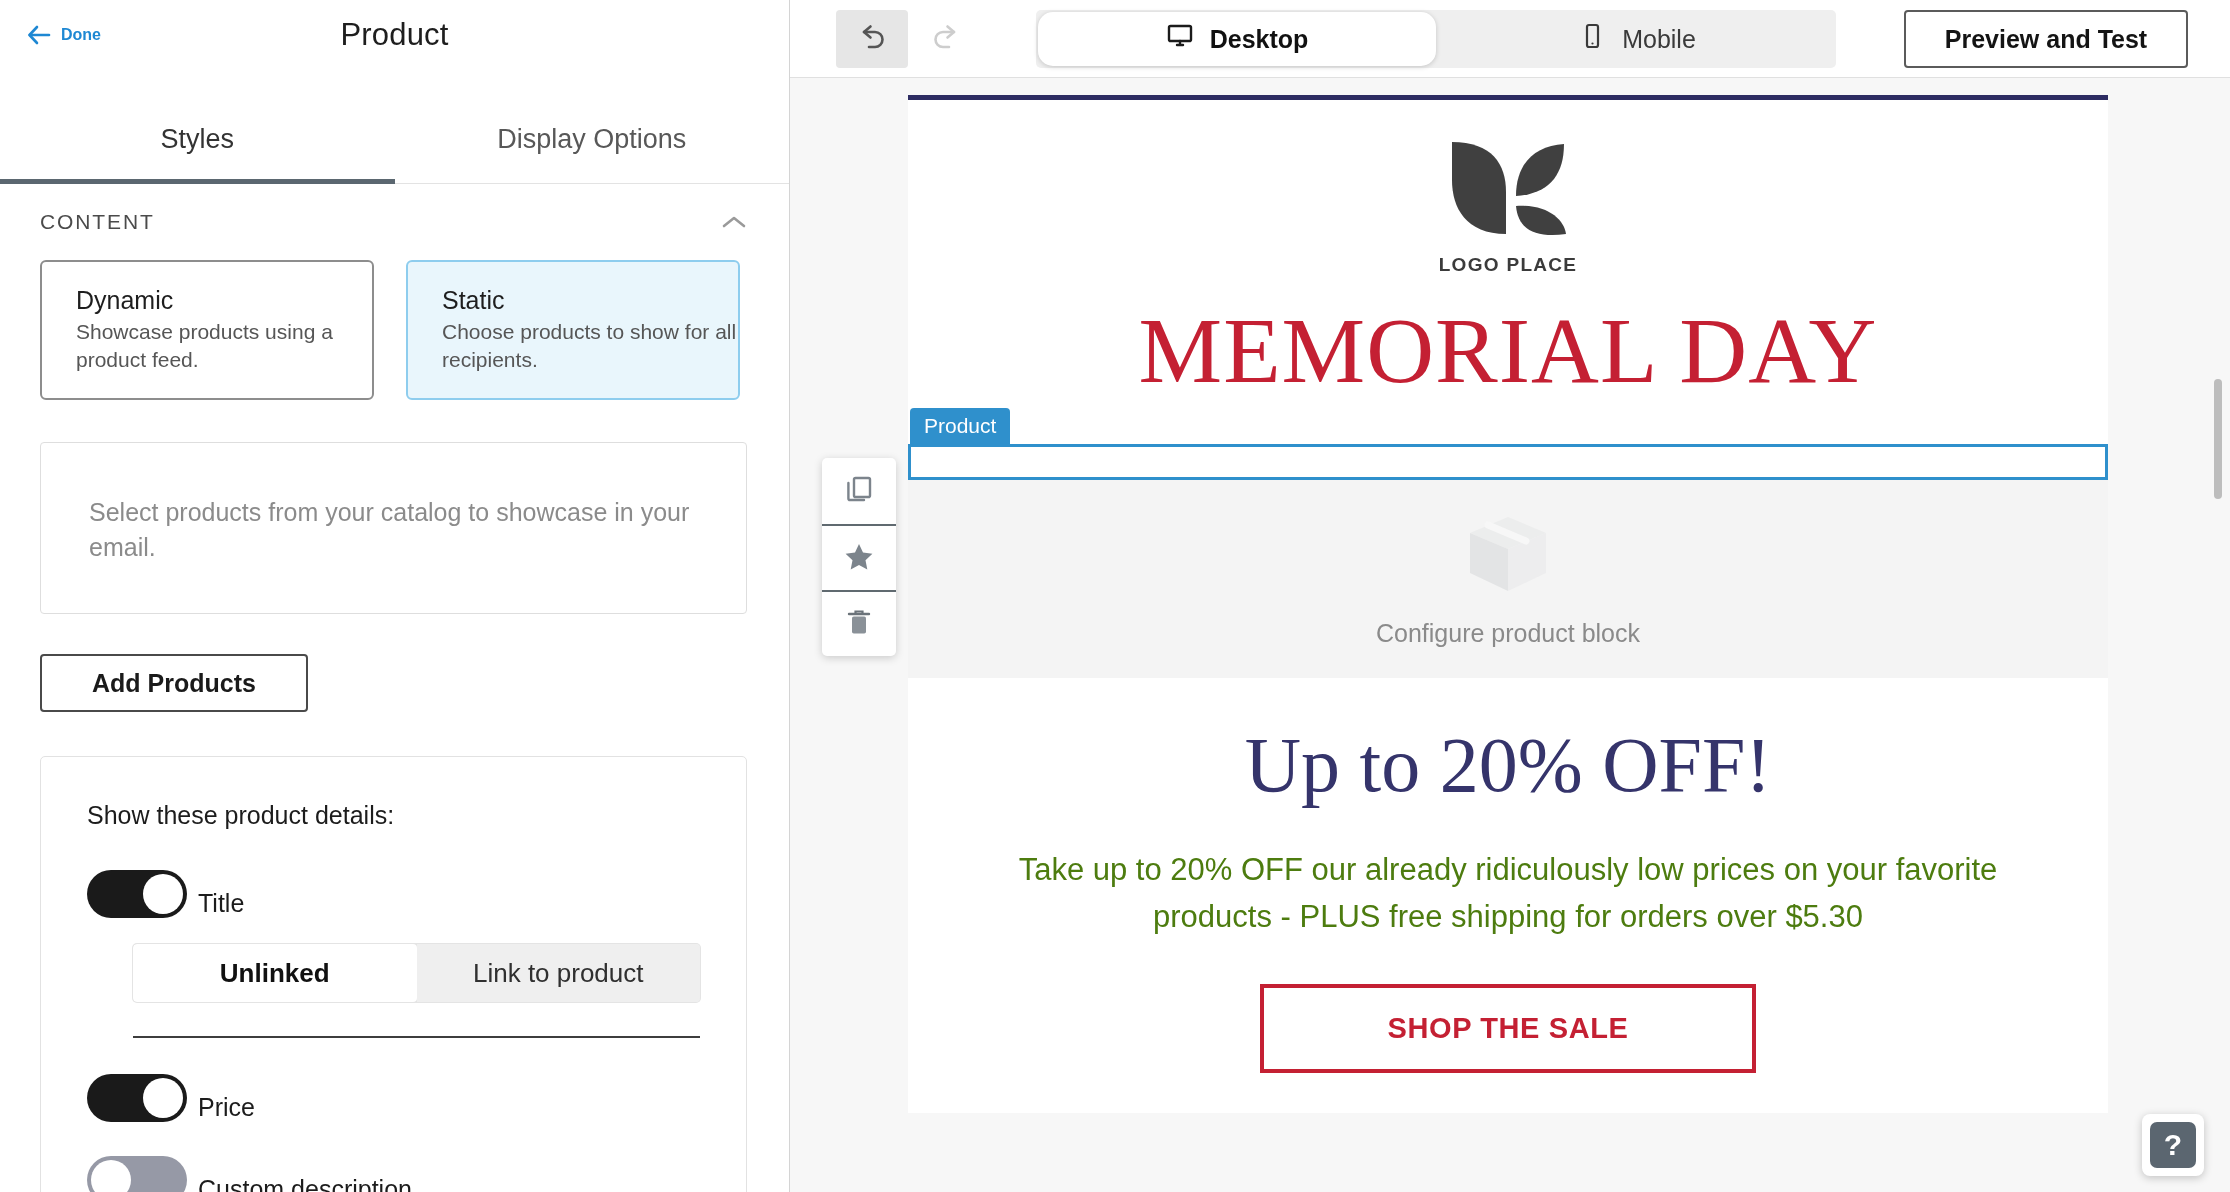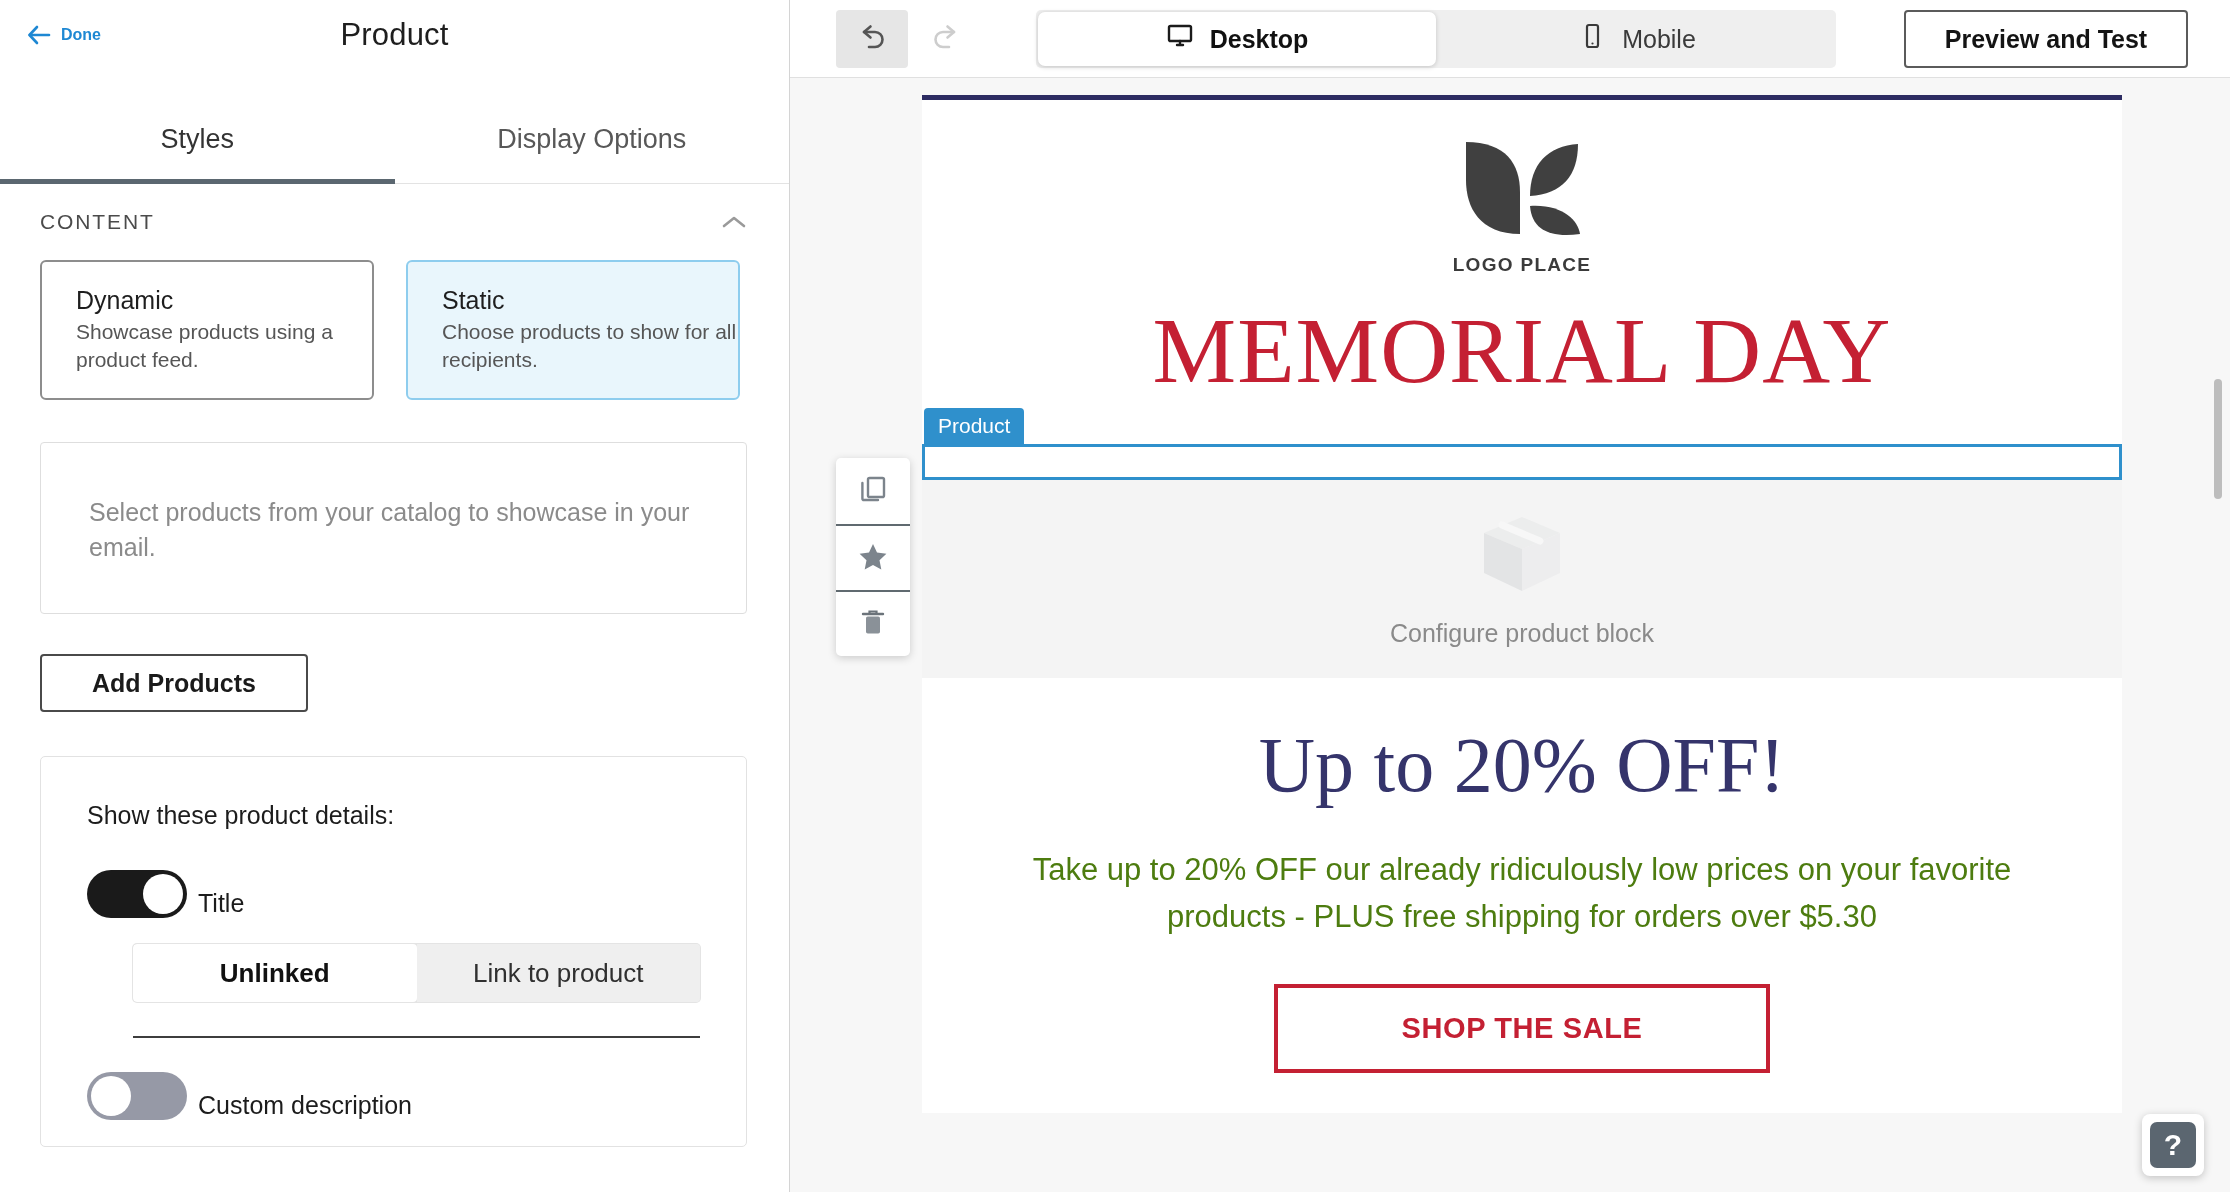--- a/index.html
+++ b/index.html
@@ -183,40 +183,40 @@
     width: 800px; height: 58px;
     background: #efefef; border-radius: 5px;
     display: flex;
   }
   .device-opt {
     flex: 1 1 50%;
     display: flex; align-items: center; justify-content: center; gap: 16px;
     font-size: 25px; cursor: pointer; color: #333;
   }
   .device-opt.active {
-    background: #fff; border-radius: 7px; font-weight: 700; color: #111;
+    background: #fff; border-radius: 15px; font-weight: 700; color: #111;
     box-shadow: 0 1px 5px rgba(0,0,0,.18);
     margin: 2px;
   }
   .device-opt.idle { color: #3a3a3a; }
 
   .preview-test-btn {
     position: absolute; right: 42px; top: 10px;
     width: 284px; height: 58px;
     border: 2px solid #5b5b5b; border-radius: 4px; background:#fff;
     font-family: "Liberation Sans", sans-serif;
     font-size: 25px; font-weight: 700; color: #141414; cursor: pointer;
   }
 
   .canvas-area {
     position: absolute; top: 79px; left: 0; right: 0; bottom: 0;
     background: #f7f7f7;
   }
   .email-shell {
-    position: absolute; left: 132px; top: 16px;
+    position: absolute; left: 118px; top: 16px;
     width: 1200px; background: #fff;
     border-top: 5px solid #2d2c62;
   }
   .email-logo-wrap { text-align: center; padding: 34px 0 10px; }
   .logo-mark { display:block; margin: 0 auto; }
   .logo-text {
     font-size: 19px; font-weight: 700; color: #3b3b3b;
     letter-spacing: 1.3px; margin-top: 6px;
   }
   .memorial-heading {
@@ -378,20 +378,26 @@
           <div class="seg active">
             <span>Unlinked</span>
           </div>
           <div class="seg idle">
             <span>Link to product</span>
           </div>
         </div>
 
         <div class="divider-line"></div>
 
+        <div class="toggle-row" style="margin-top:36px;">
+          <div class="toggle on">
+            <div class="knob"></div>
+          </div>
+          <span class="toggle-label">Price</span>
+        </div>
 
         <div class="toggle-row" style="margin-top:34px;">
           <div class="toggle off">
             <div class="knob"></div>
           </div>
           <span class="toggle-label">Custom description</span>
         </div>
       </div>
     </div>
   </div>

